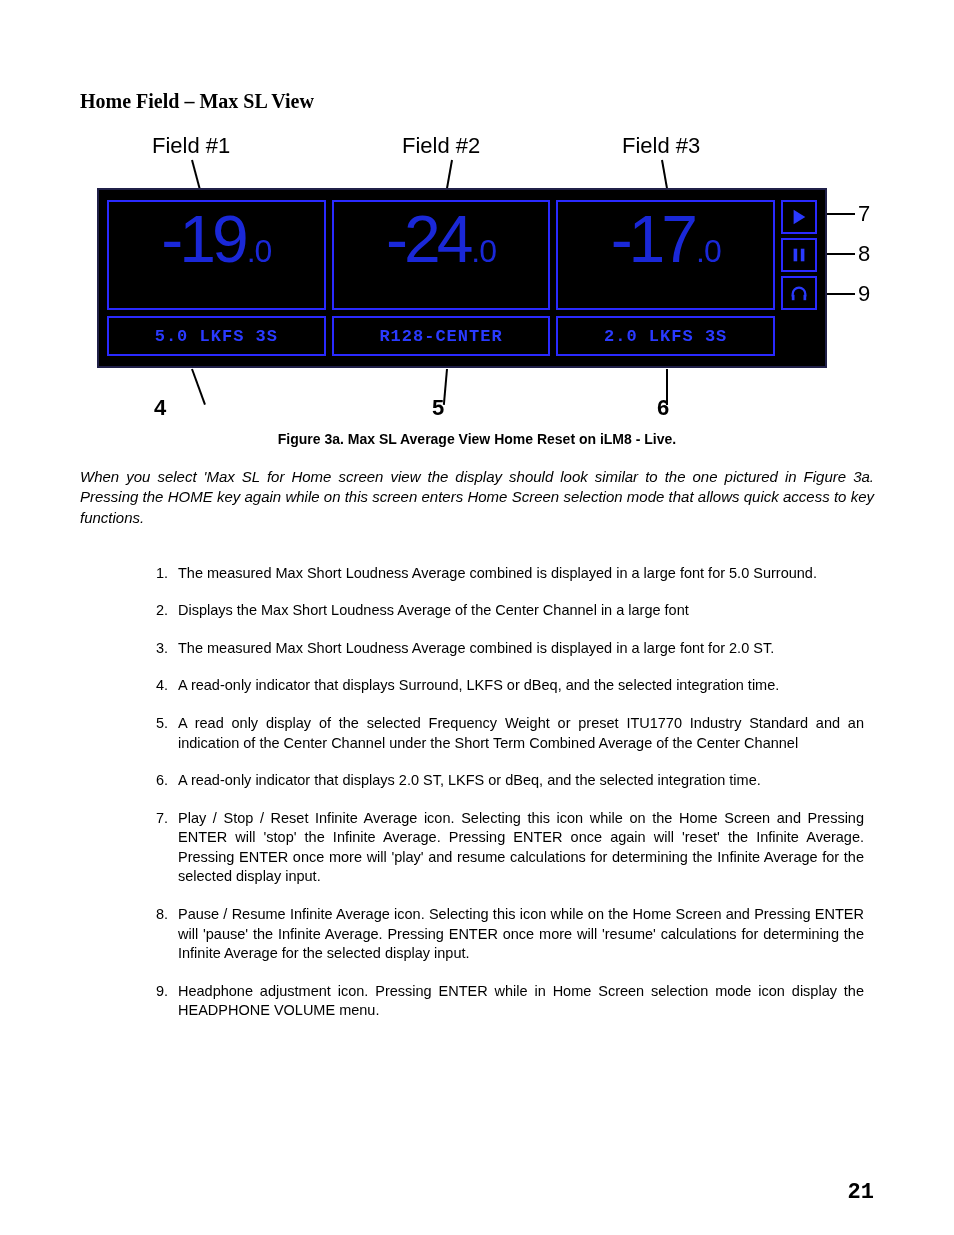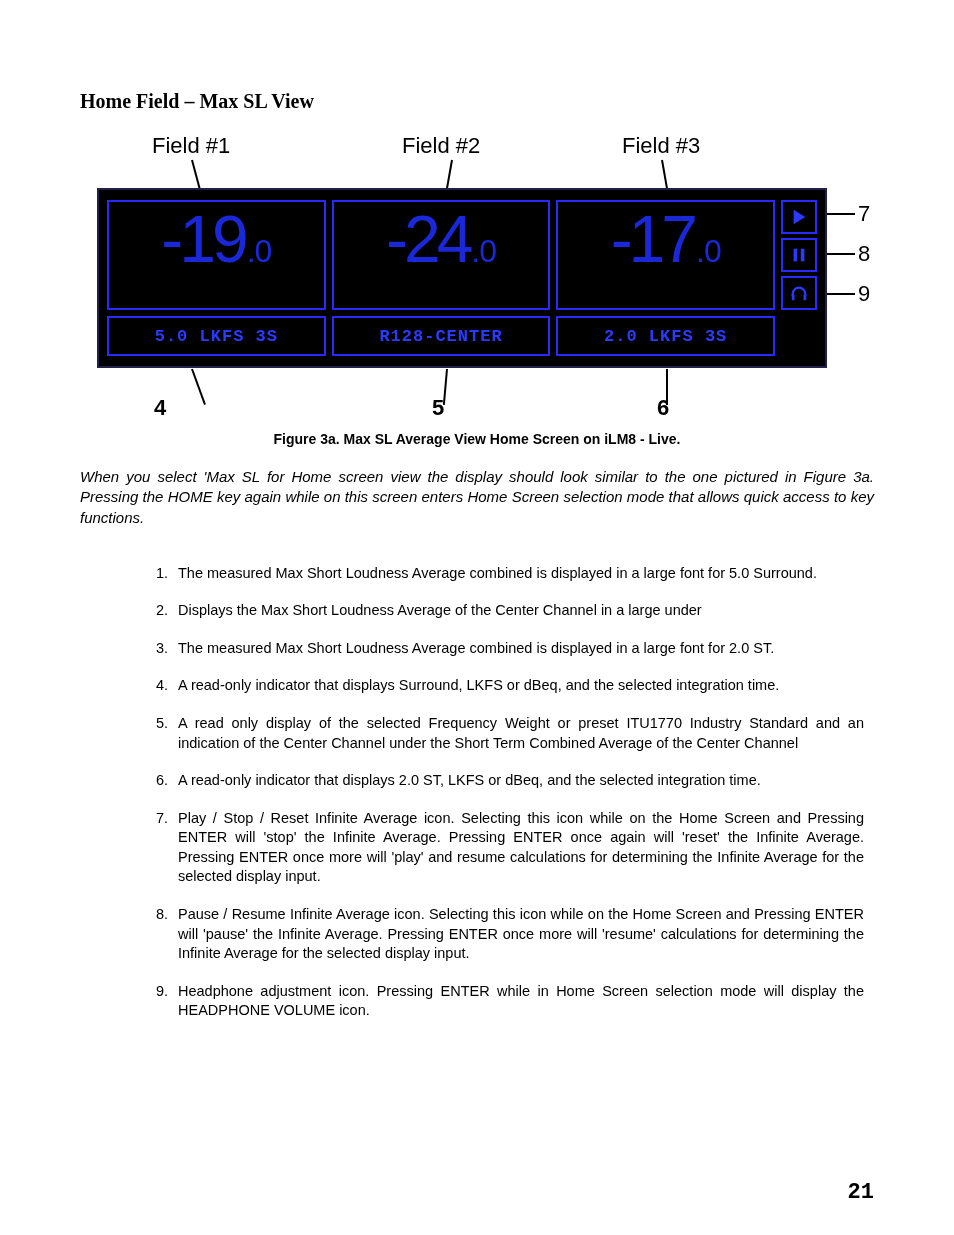--- a/index.html
+++ b/index.html
@@ -228,31 +228,31 @@
   <span class="num-r" style="left:776px; top:148px;">9</span>
 
   <div class="callout d" style="left:110px; top:235px; width:38px; transform:rotate(70deg);"></div>
   <div class="callout d" style="left:365px; top:235px; width:36px; transform:rotate(95deg);"></div>
   <div class="callout d" style="left:585px; top:235px; width:36px; transform:rotate(90deg);"></div>
   <span class="num-b" style="left:72px; top:262px;">4</span>
   <span class="num-b" style="left:350px; top:262px;">5</span>
   <span class="num-b" style="left:575px; top:262px;">6</span>
 </div>
 
-<div class="caption">Figure 3a.    Max SL Average View Home Screen on iLM8 - Live.</div>
+<div class="caption">Figure 3a.    Max SL Average View Home Reset on iLM8 - Live.</div>
 
 <p class="intro">When you select 'Max SL for Home screen view the display should look similar to the one pictured in Figure 3a. Pressing the HOME key again while on this screen enters Home Screen selection mode that allows quick access to key functions.</p>
 
 <ol class="items">
   <li>The measured Max Short Loudness Average combined is displayed in a large font for 5.0 Surround.</li>
-  <li>Displays the Max Short Loudness Average of the Center Channel in a large under</li>
+  <li>Displays the Max Short Loudness Average of the Center Channel in a large font</li>
   <li>The measured Max Short Loudness Average combined is displayed in a large font for 2.0 ST.</li>
   <li>A read-only indicator that displays Surround, LKFS or dBeq, and the selected integration time.</li>
   <li>A read only display of the selected Frequency Weight or preset ITU1770 Industry Standard and an indication of the Center Channel under the Short Term Combined Average of the Center Channel</li>
   <li>A read-only indicator that displays 2.0 ST, LKFS or dBeq, and the selected integration time.</li>
   <li>Play / Stop / Reset Infinite Average icon. Selecting this icon while on the Home Screen and Pressing ENTER will 'stop' the Infinite Average.  Pressing ENTER once again will 'reset' the Infinite Average.  Pressing ENTER once more will 'play' and resume calculations for determining the Infinite Average for the selected display input.</li>
   <li>Pause / Resume Infinite Average icon.  Selecting this icon while on the Home Screen and Pressing ENTER will 'pause' the Infinite Average.  Pressing ENTER once more will 'resume' calculations for determining the Infinite Average for the selected display input.</li>
-  <li>Headphone adjustment icon. Pressing ENTER while in Home Screen selection mode will display the HEADPHONE VOLUME icon.</li>
+  <li>Headphone adjustment icon. Pressing ENTER while in Home Screen selection mode icon display the HEADPHONE VOLUME menu.</li>
 </ol>
 
 <div class="footer">
   <div class="pg">21</div>
 </div>
 
 </body></html>

